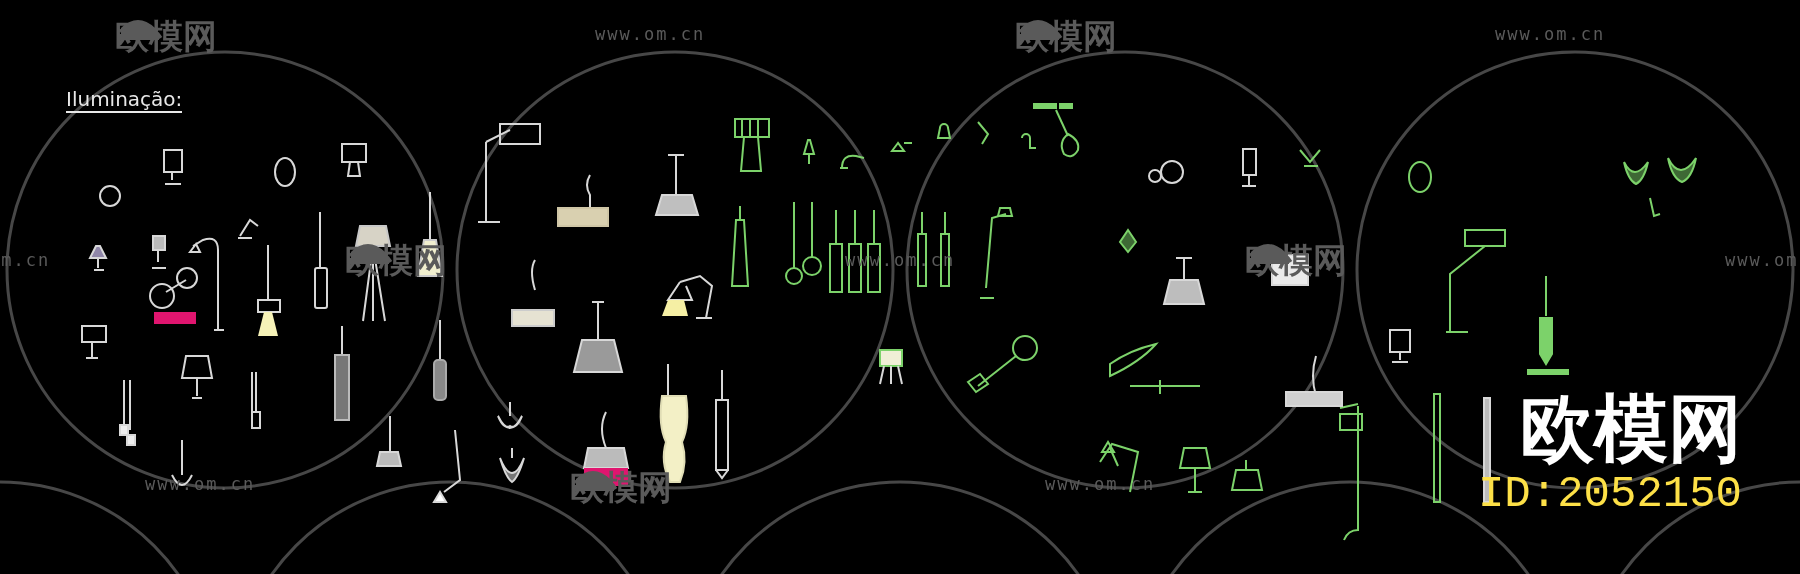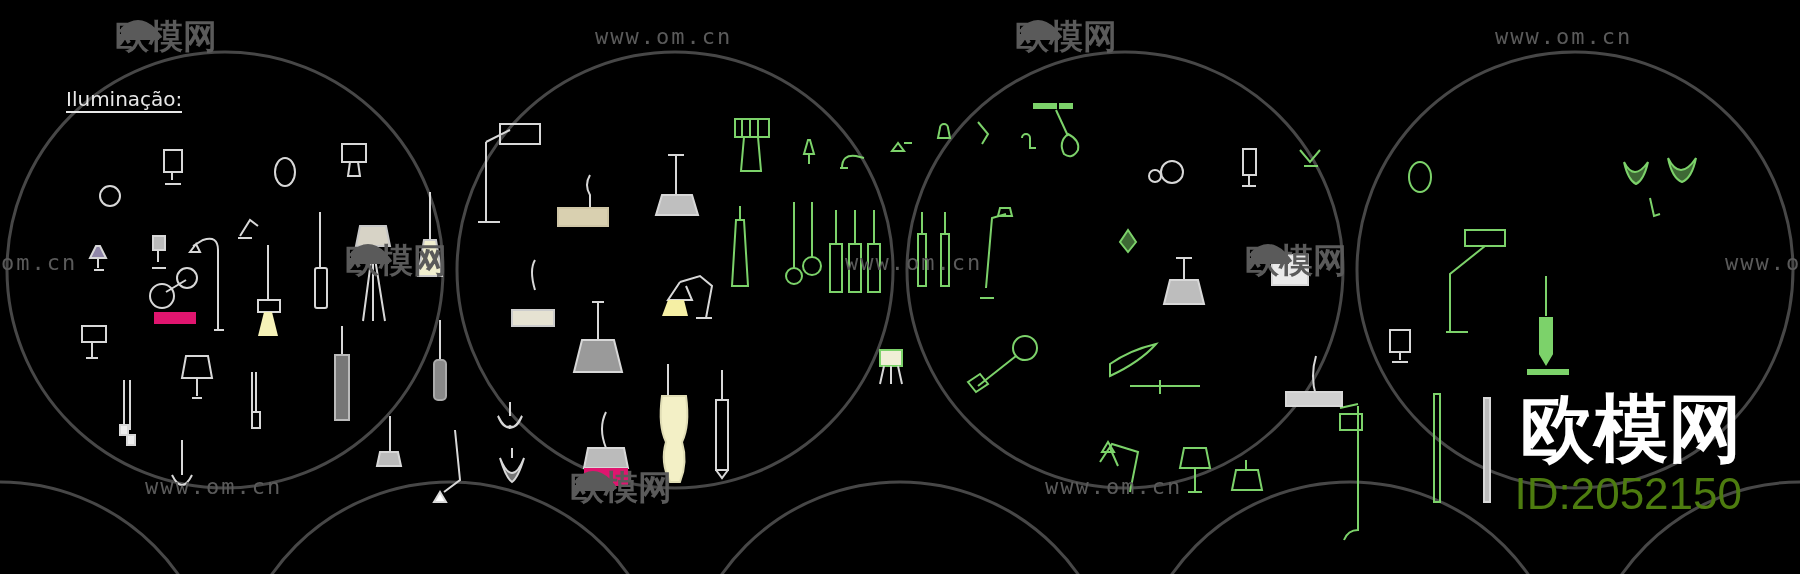--- a/index.html
+++ b/index.html
@@ -1,22 +1,22 @@
 <!DOCTYPE html>
 <html><head>
 <meta charset="utf-8">
 <style>
   html, body { margin: 0; padding: 0; background: #000; }
   #stage { position: relative; width: 1800px; height: 574px; overflow: hidden; background: #000; font-family: "DejaVu Sans", sans-serif; }
   svg { position: absolute; left: 0; top: 0; }
   .wm-logo { position: absolute; display: flex; align-items: center; gap: 6px; color: #5a5a5a; font-weight: bold; font-size: 34px; font-family: "DejaVu Sans", sans-serif; white-space: nowrap; }
-  .wm-url { position: absolute; color: #5a5a5a; font-size: 22px; letter-spacing: 2px; font-family: "DejaVu Sans Mono", monospace; white-space: nowrap; }
+  .wm-url { position: absolute; color: #5a5a5a; font-size: 17px; letter-spacing: 2px; font-family: "DejaVu Sans Mono", monospace; white-space: nowrap; }
   .title { position: absolute; left: 58px; top: 88px; color: #e8e8e8; font-size: 20px; font-family: "DejaVu Sans", sans-serif; border-bottom: 2px solid #e8e8e8; line-height: 22px; padding-bottom: 1px; margin-left: 8px; }
   .big-logo { position: absolute; right: 58px; top: 388px; color: #fff; font-size: 74px; font-weight: bold; font-family: "DejaVu Sans", sans-serif; line-height: 80px; }
-  .big-id { position: absolute; right: 58px; top: 470px; color: #4d7c0f; font-size: 44px; font-family: Liberation Sans, sans-serif; line-height: 48px; }
+  .big-id { position: absolute; right: 58px; top: 470px; color: #fde047; font-size: 44px; font-family: Liberation Mono, monospace; line-height: 48px; }
   .sofa { display: inline-block; width: 46px; height: 30px; }
 </style>
 </head>
 <body>
 
 <div id="stage">
 
   <svg width="1800" height="574" viewBox="0 0 1800 574">
 
     <g fill="none" stroke="#474747" stroke-width="3">

